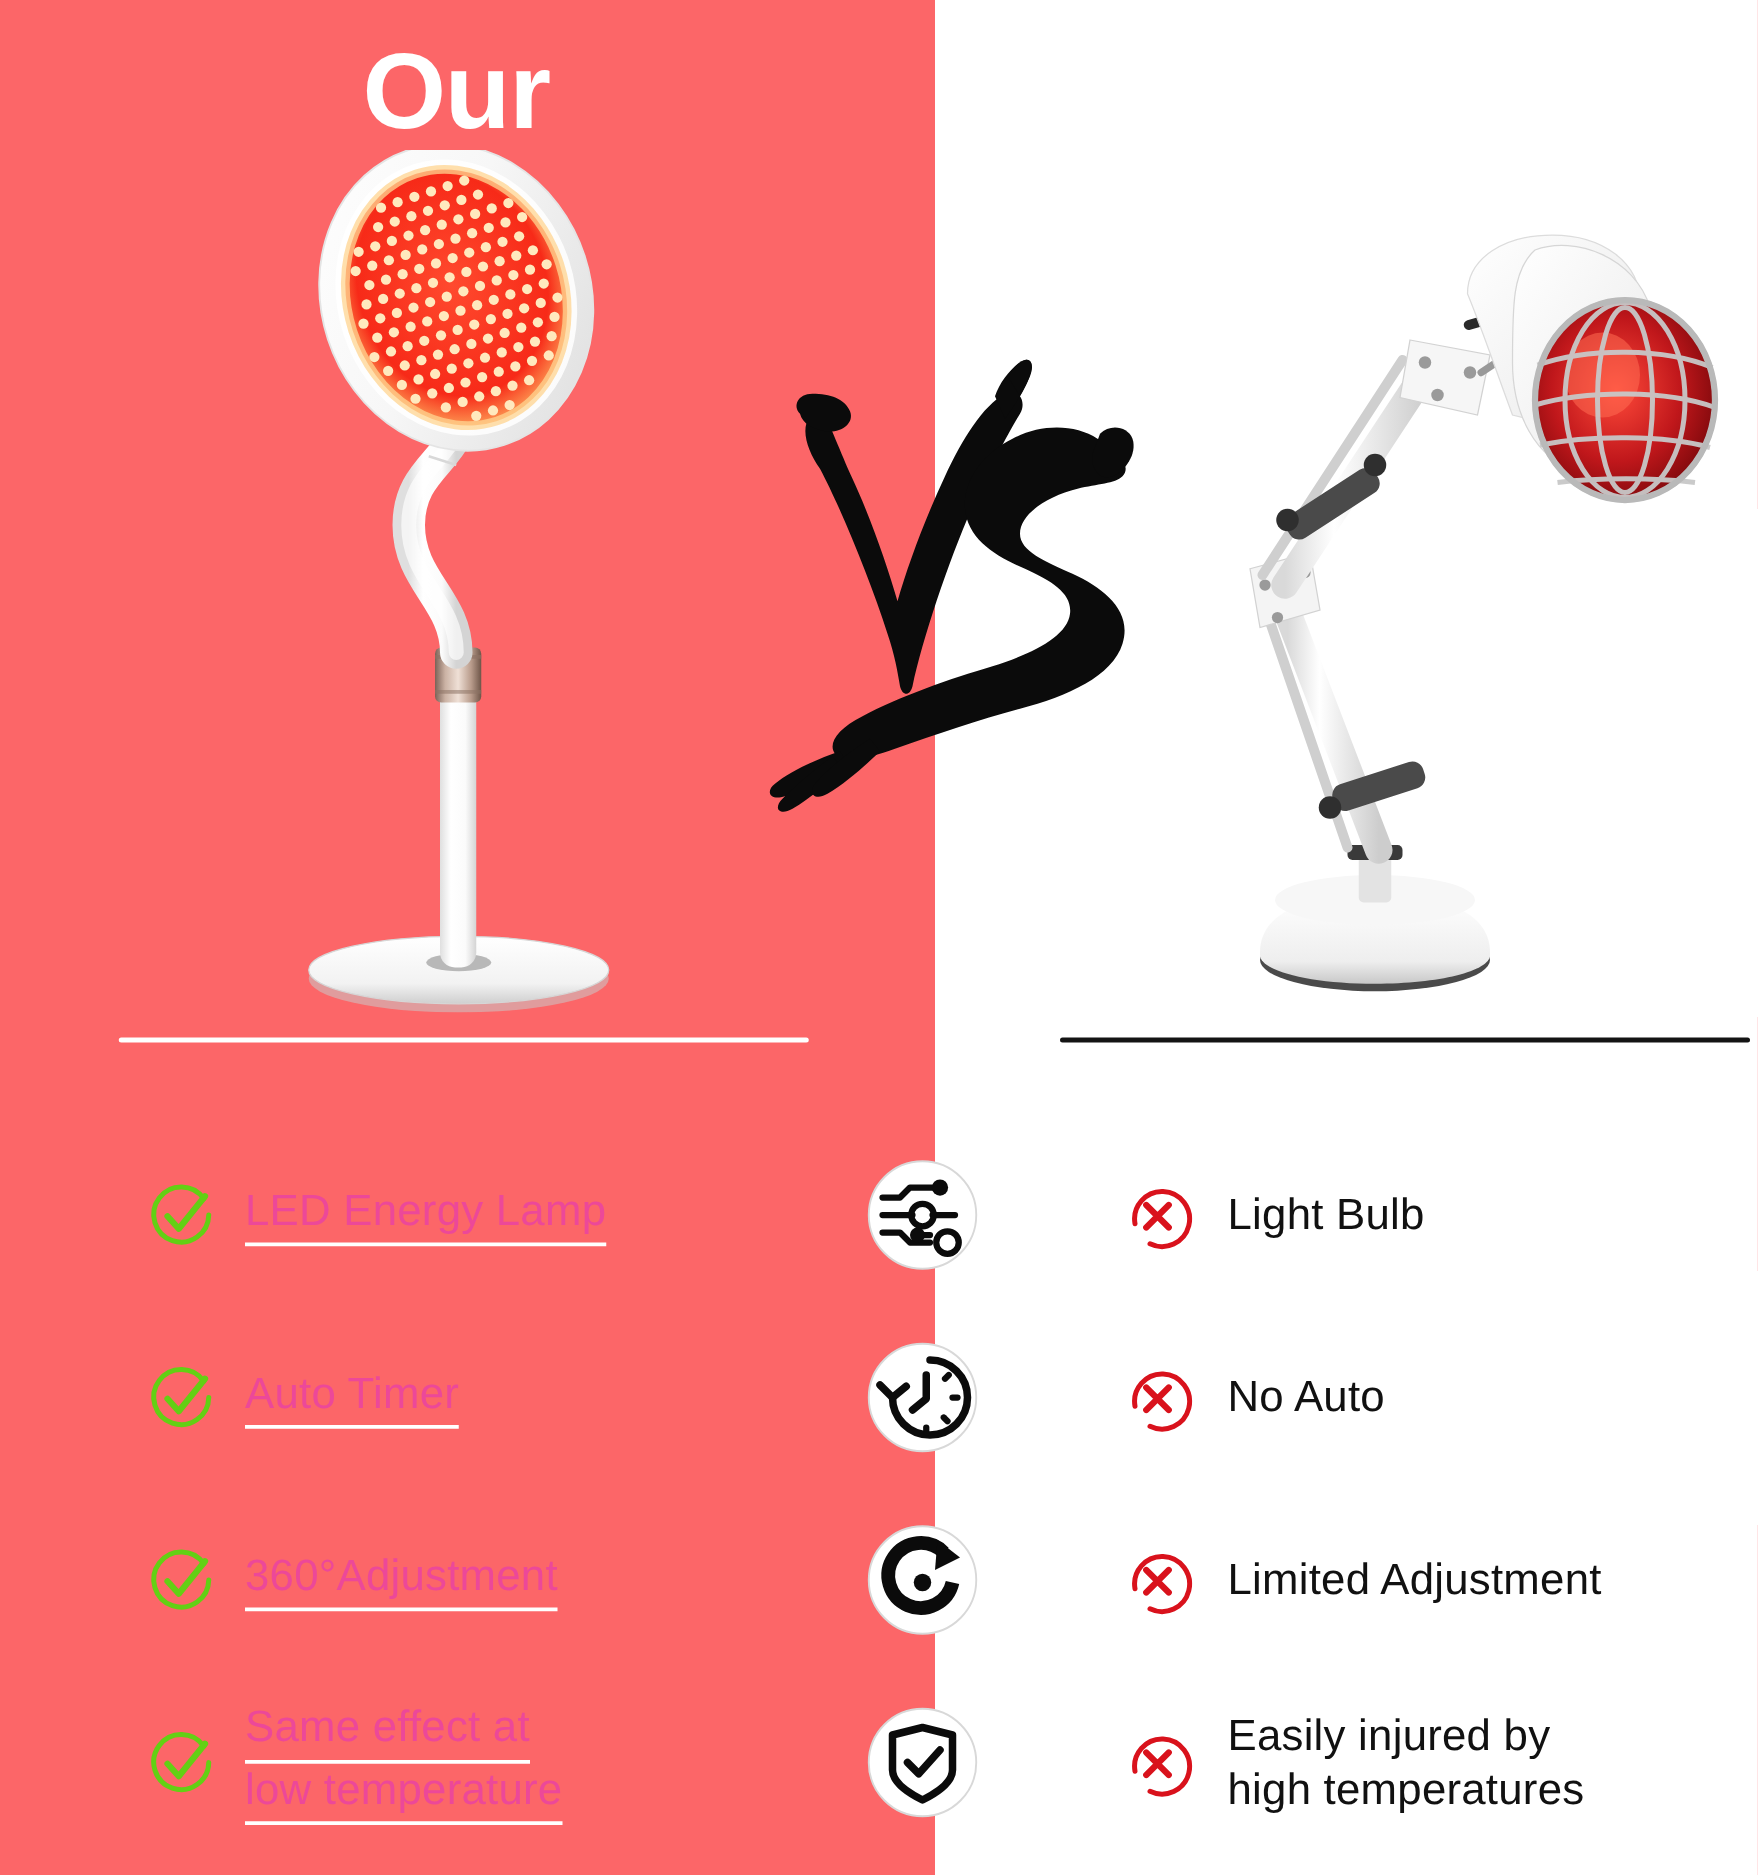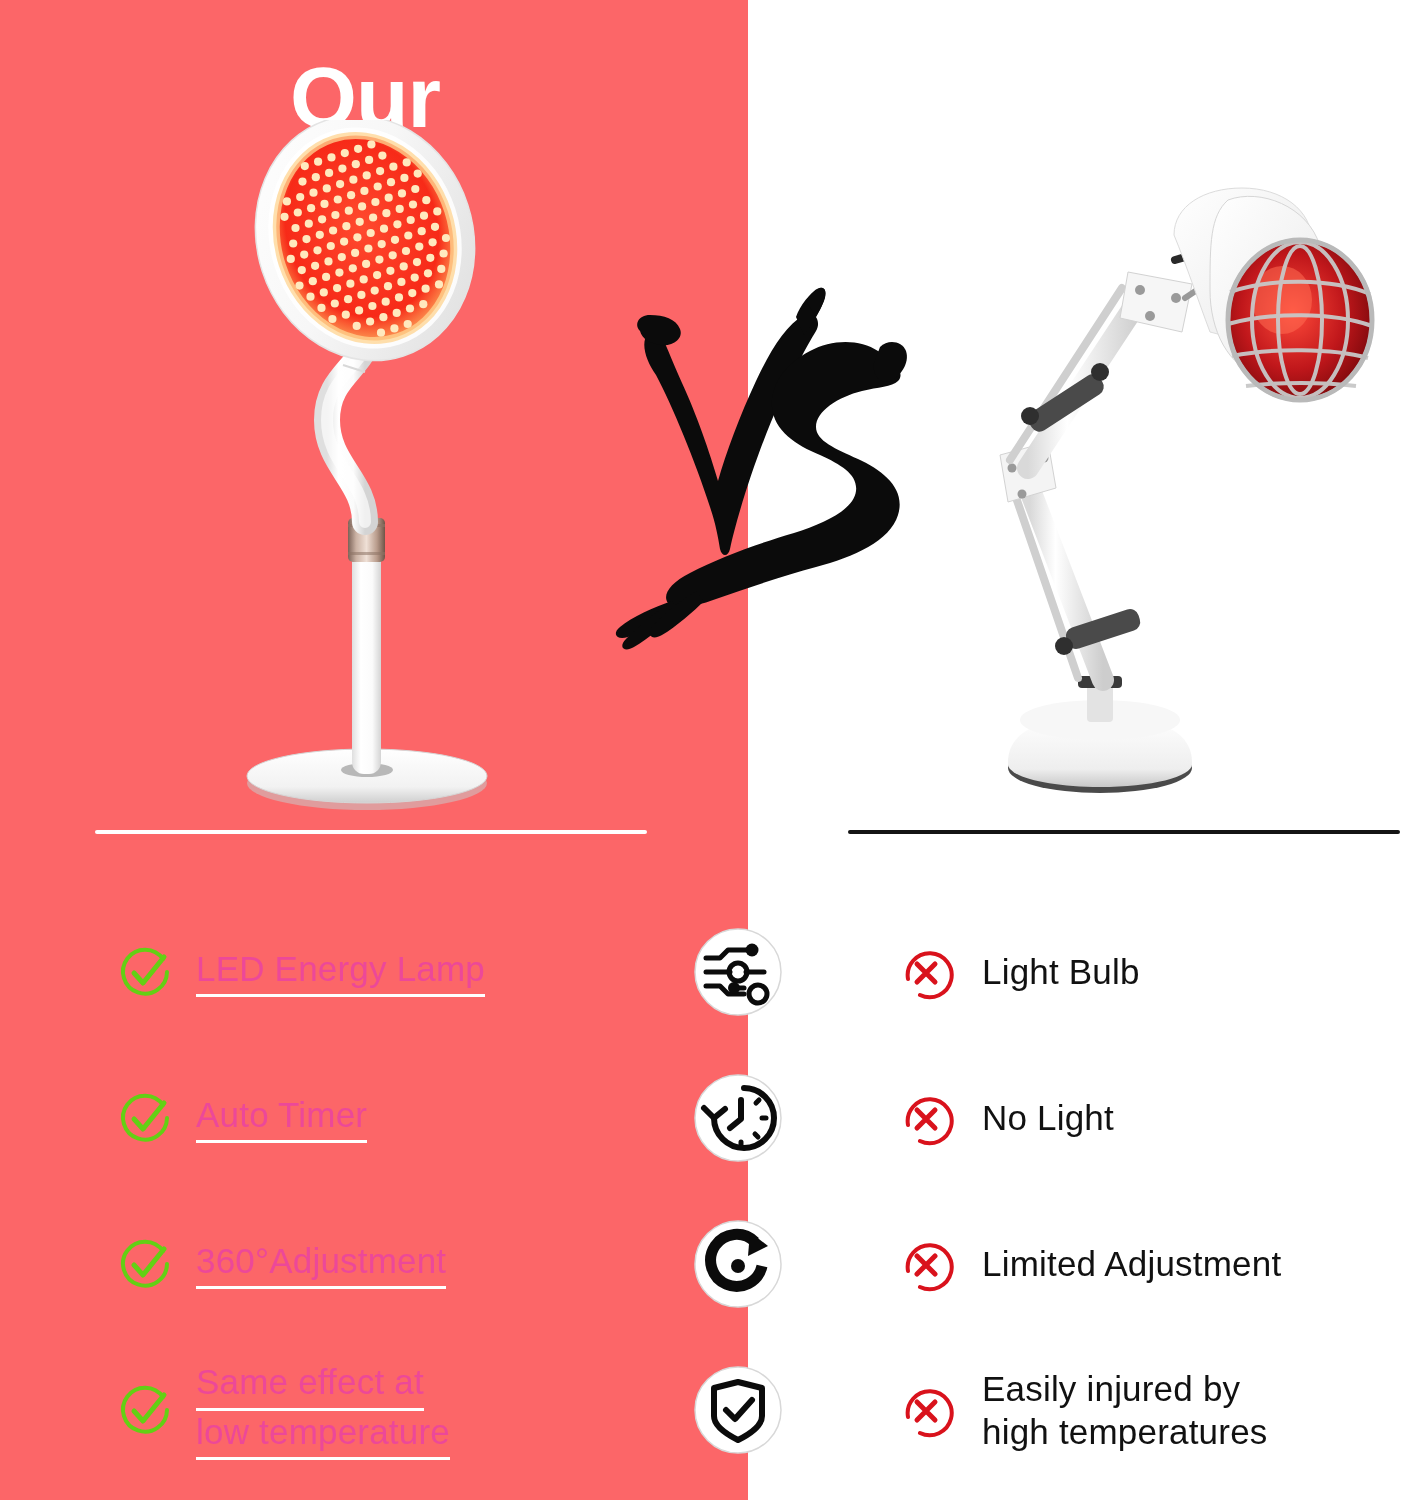--- a/index.html
+++ b/index.html
@@ -35,21 +35,21 @@
 
   
   .heading {
     position: absolute;
     font-size: 86px;
     font-weight: 600;
     letter-spacing: -1px;
     line-height: 1;
     white-space: nowrap;
   }
-  #heading-our  { left: 290px; top: 30px;  color: #FFFFFF; margin-top: 24px; }
+  #heading-our  { left: 290px; top: 30px;  color: #FFFFFF; }
   #heading-other{ left: 1003px; top: 30px; color: #111111; }
 
   
   .rule { position: absolute; height: 4px; border-radius: 2px; }
   #rule-left  { left: 95px;  top: 830px; width: 552px; background: #FFFFFF; }
   #rule-right { left: 848px; top: 830px; width: 552px; background: #141414; }
 
   
   #vs-mark {
     position: absolute;
@@ -506,21 +506,21 @@
           <path d="M63 62 L66 65"></path>
           <path d="M49 70 L49 74"></path>
         </g>
       </svg>
 
       <div class="con-cell">
         <svg class="mark-icon" viewBox="0 0 56 56">
           <path d="M10 34 A22 22 0 1 1 22 50" fill="none" stroke="#D9121C" stroke-width="4" stroke-linecap="round"></path>
           <path d="M19 19 L37 37 M37 19 L19 37" fill="none" stroke="#D9121C" stroke-width="5" stroke-linecap="round"></path>
         </svg>
-        <div class="con-label">No Light</div>
+        <div class="con-label">No Auto</div>
       </div>
     </div>
 
     <div class="feature-row r2">
       <div class="pro-cell">
         <svg class="mark-icon" viewBox="0 0 56 56">
           <path d="M45 14 A22 22 0 1 0 49 27" fill="none" stroke="#63D014" stroke-width="4" stroke-linecap="round"></path>
           <path d="M16 28 L25 38 L46 12" fill="none" stroke="#63D014" stroke-width="5" stroke-linecap="round" stroke-linejoin="round"></path>
         </svg>
         <div class="pro-label">

